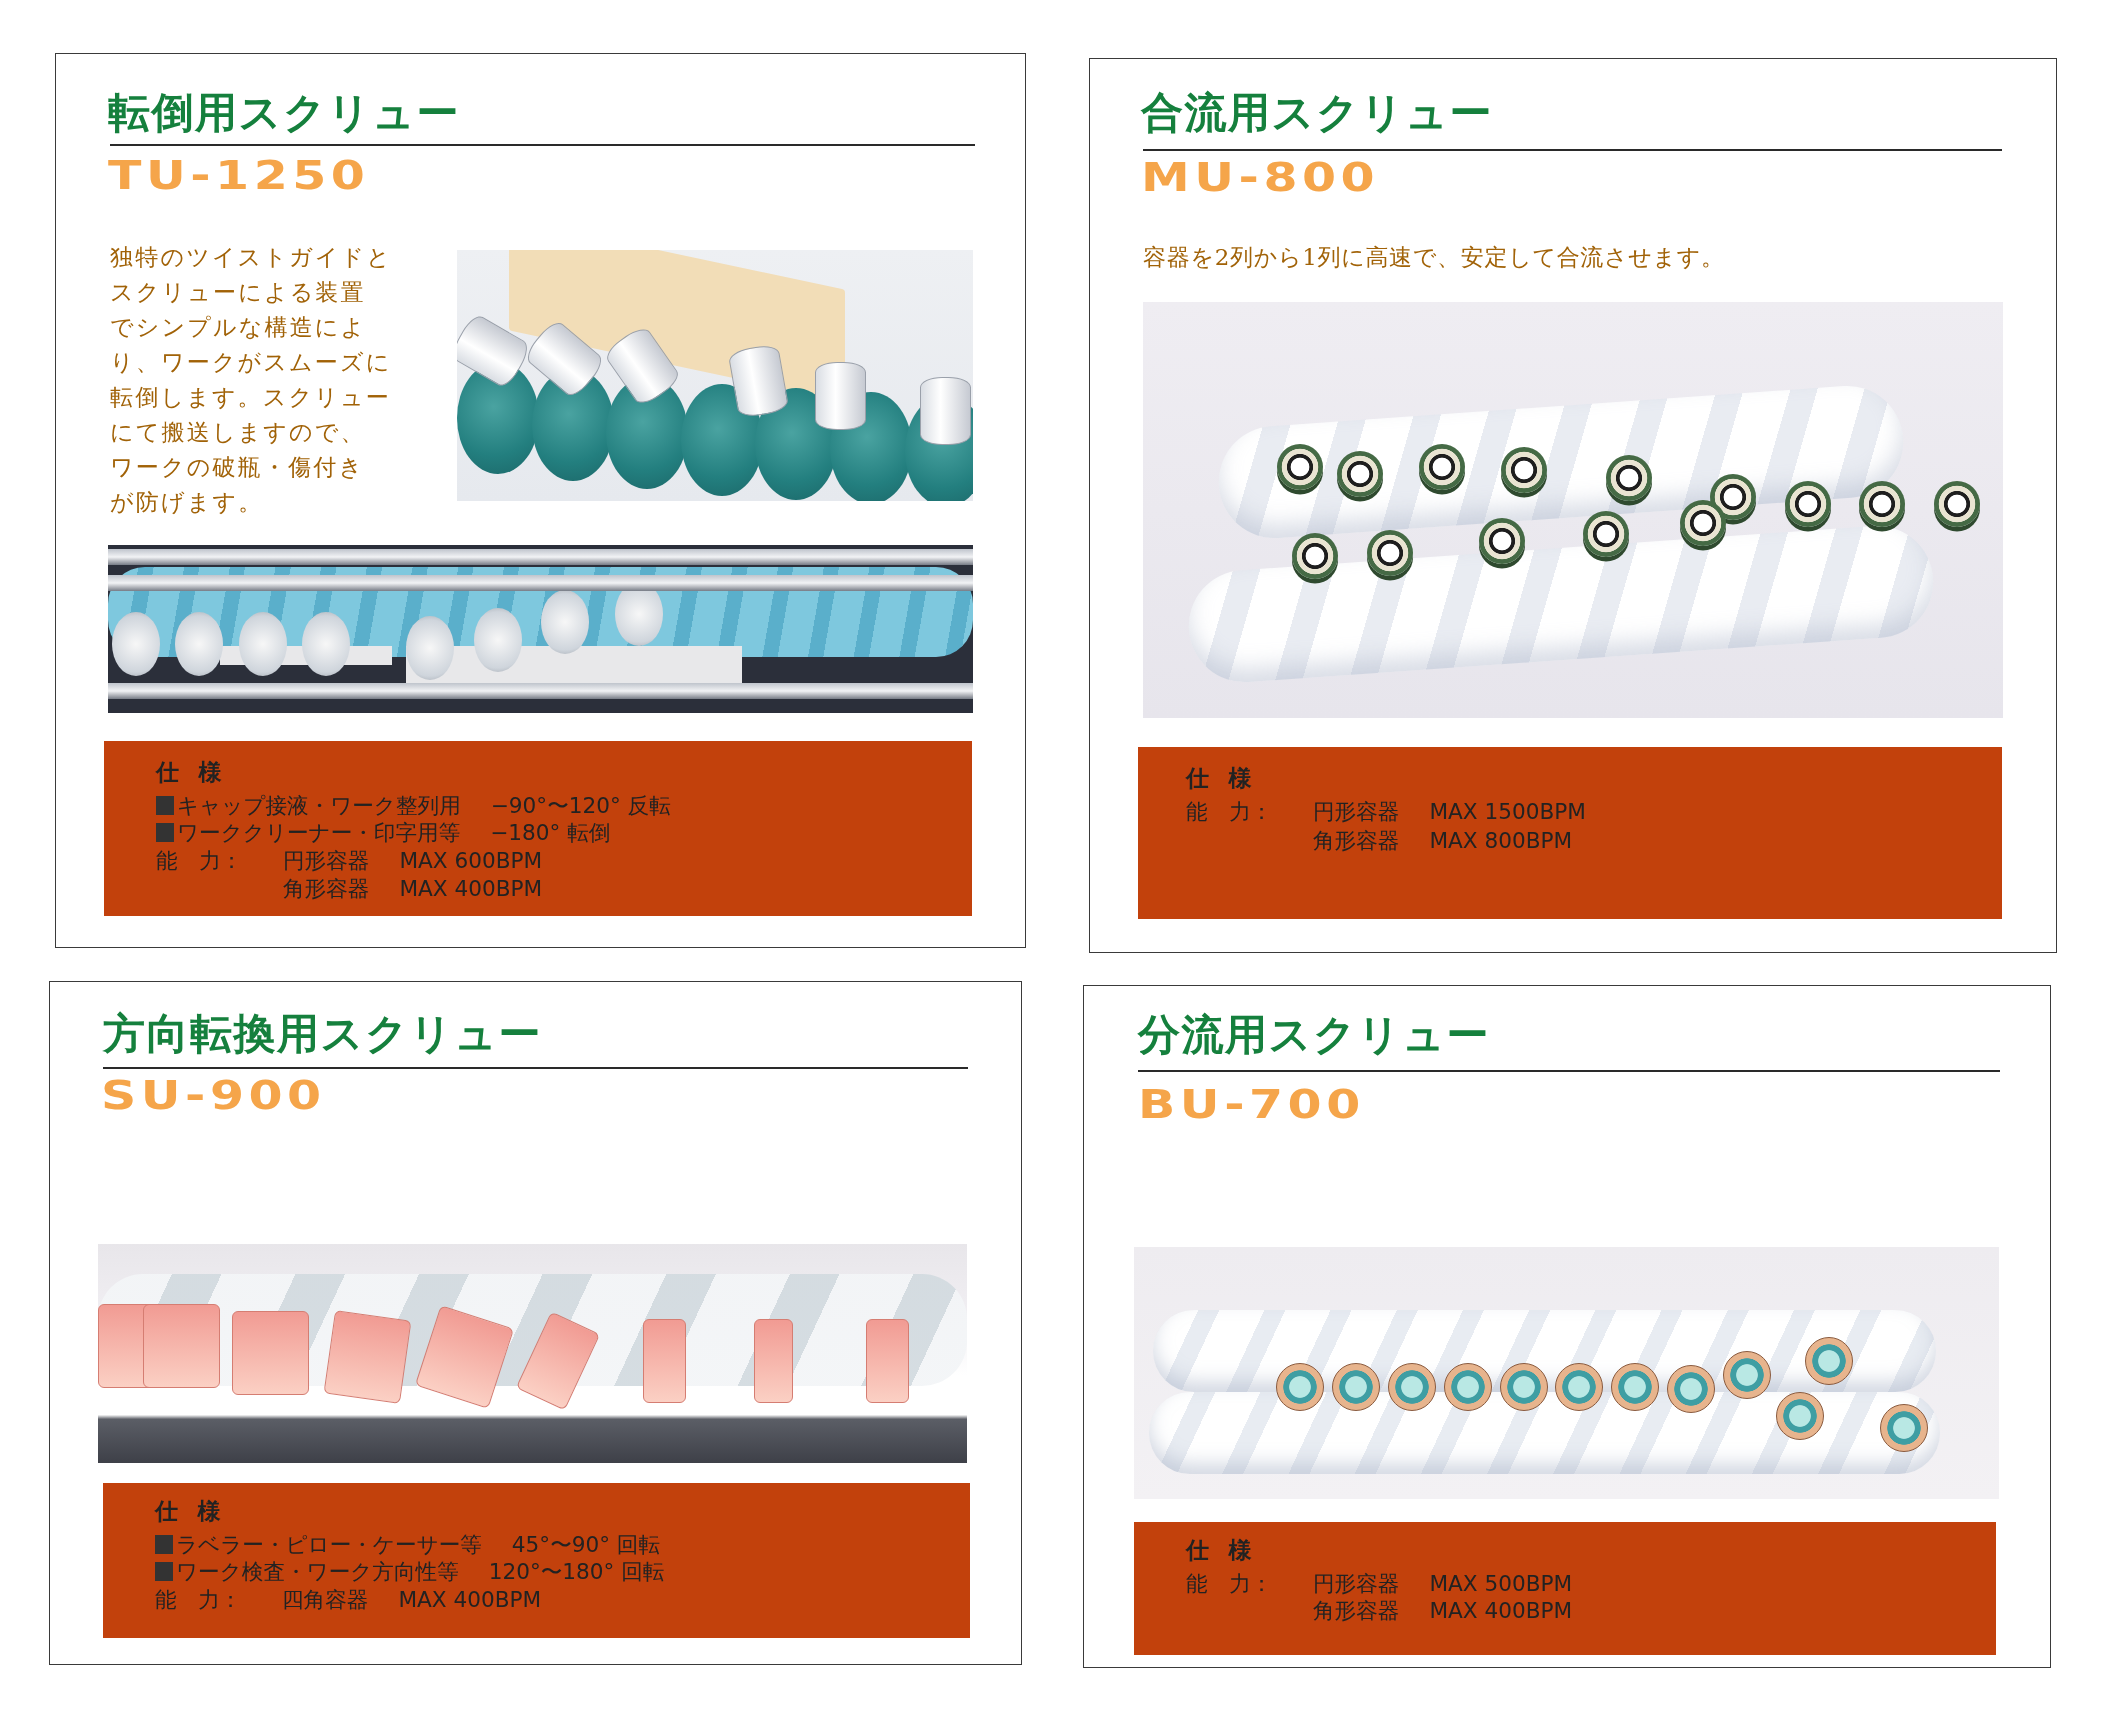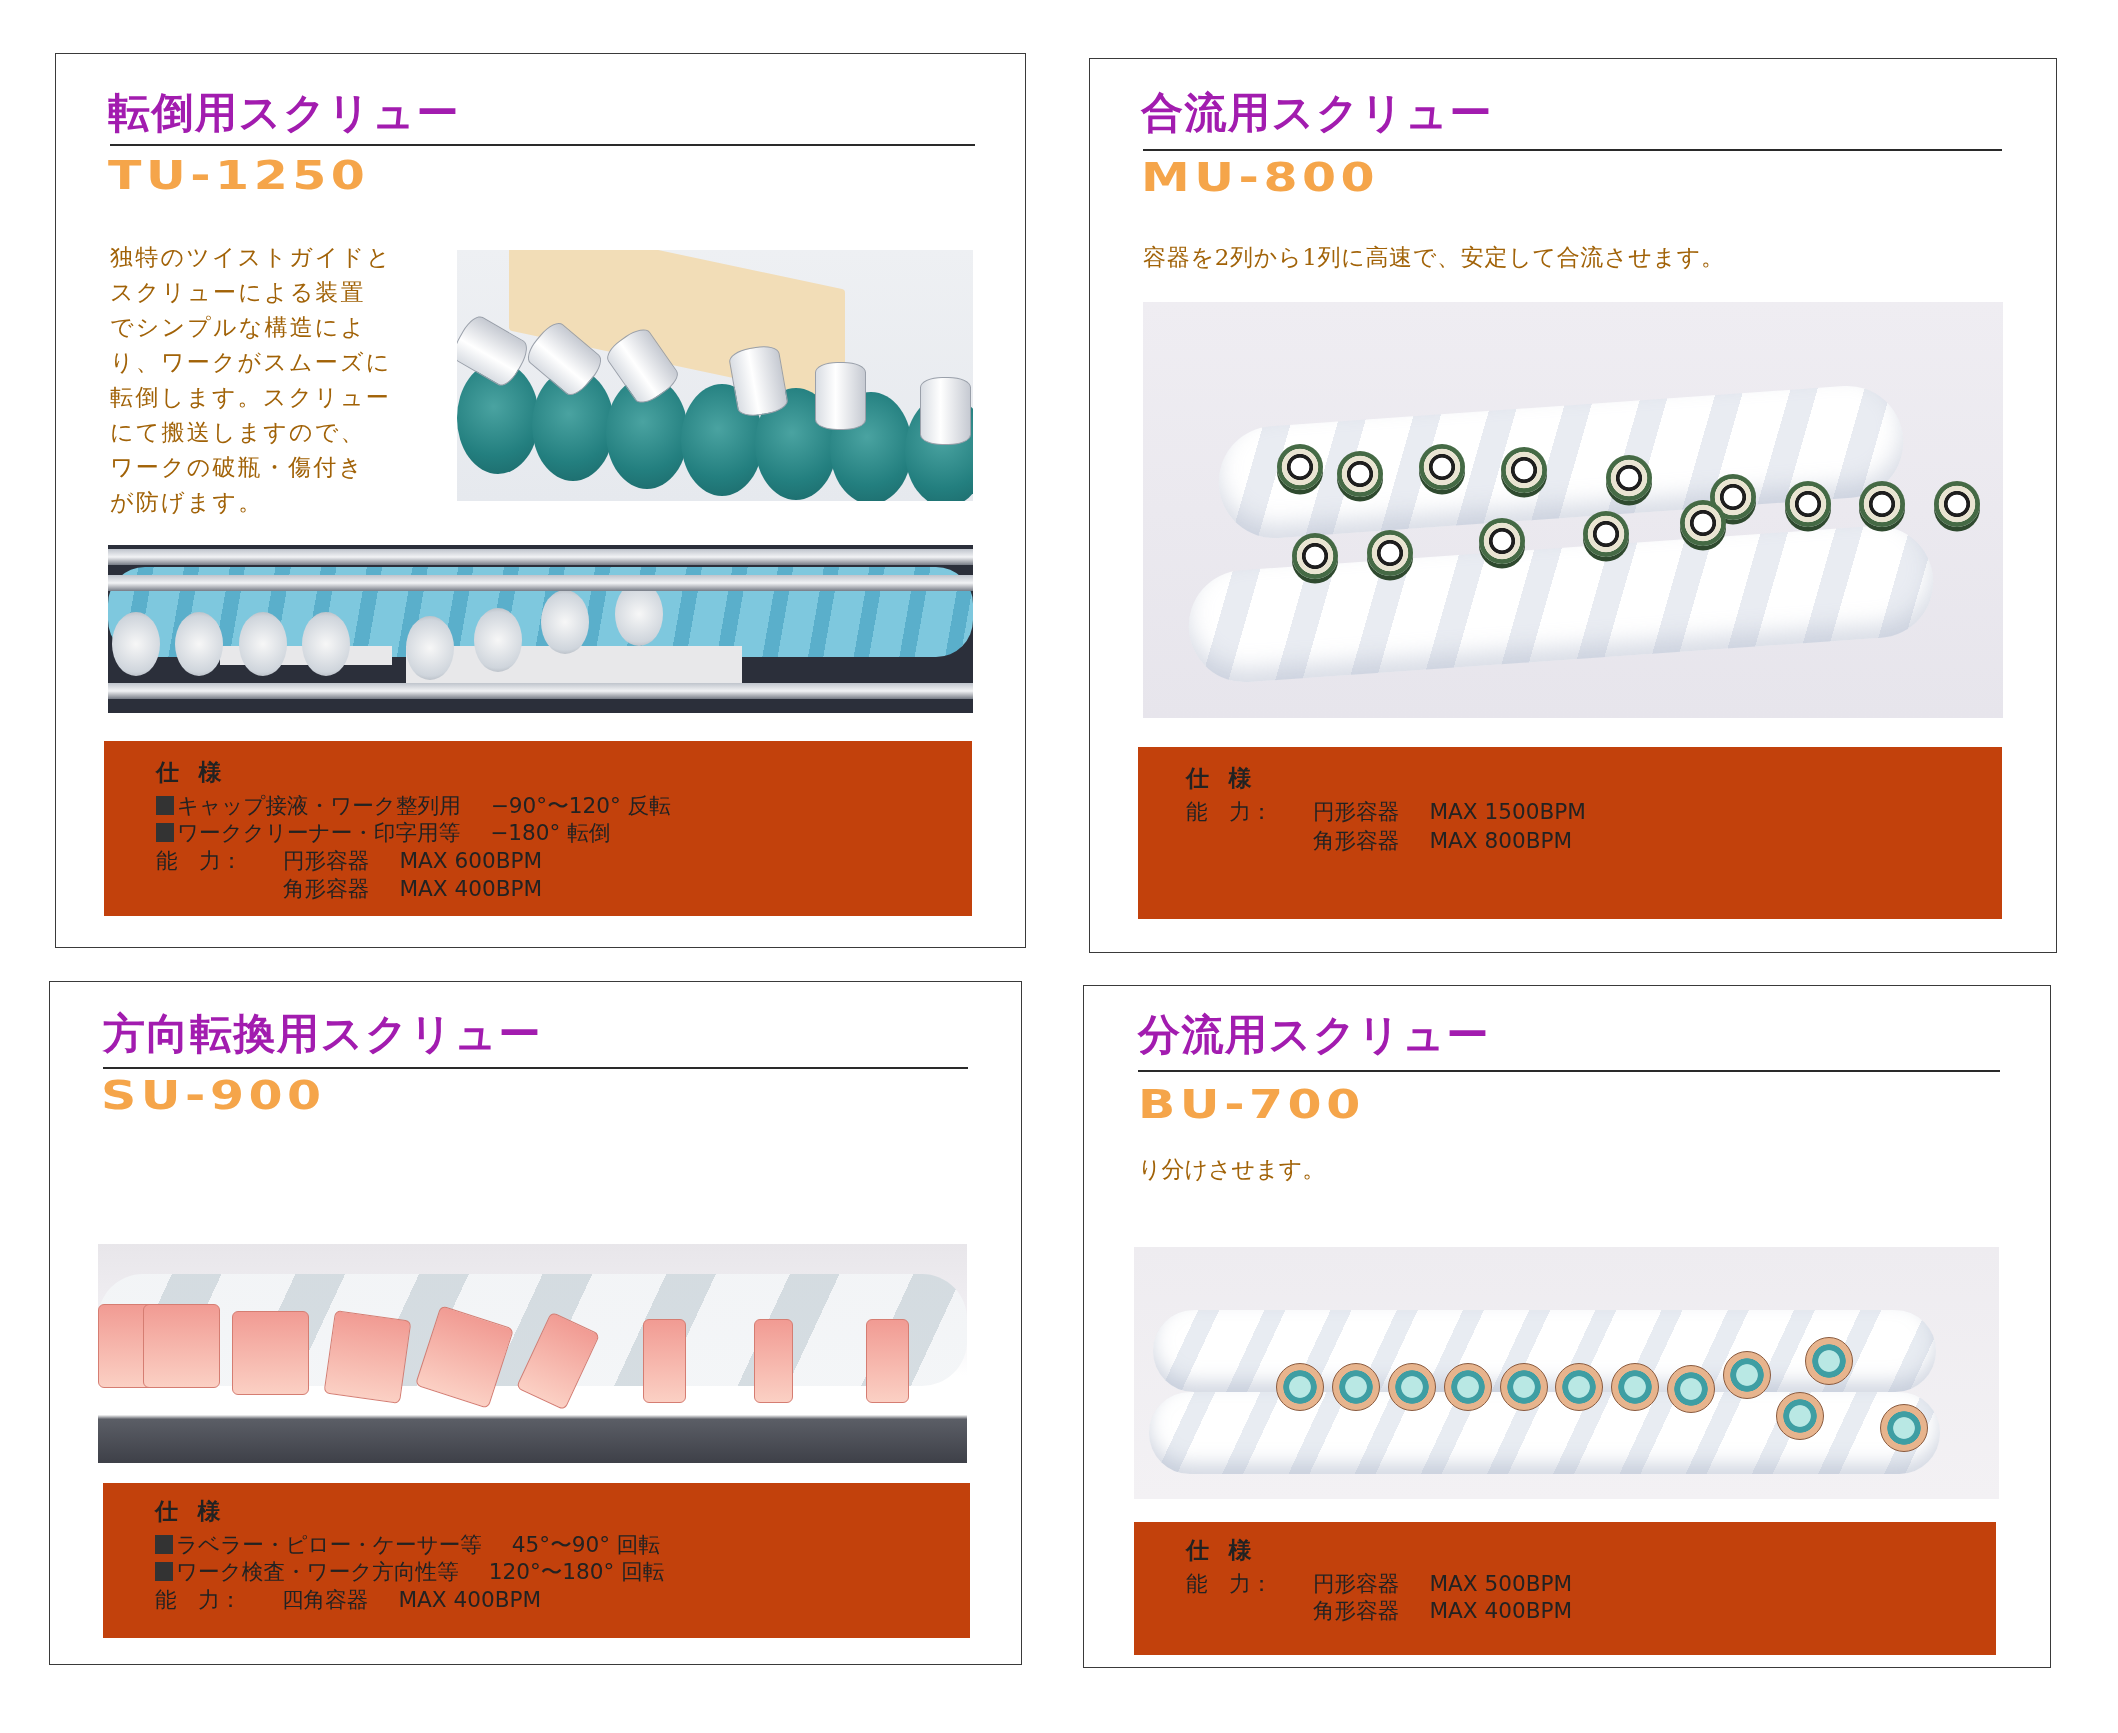--- a/index.html
+++ b/index.html
@@ -1,19 +1,19 @@
 <!DOCTYPE html>
 <html style="font-size:12px"><head>
 <meta charset="utf-8">
 <style>
   html, body { margin:0; padding:0; background:#ffffff; }
   body { width:2119px; height:1734px; position:relative; overflow:hidden;
          font-family:"DejaVu Sans","Liberation Sans",sans-serif; color:#222; }
   .panel { position:absolute; border:1.5px solid #3a3a3a; background:#fff; box-sizing:border-box; }
-  .title { position:absolute; font-size:42px; line-height:45px; color:#a21caf; font-weight:bold;
+  .title { position:absolute; font-size:42px; line-height:45px; color:#15803d; font-weight:bold;
            letter-spacing:1.5px; white-space:nowrap;
            font-family:"DejaVu Sans","Liberation Sans",sans-serif; }
   .rule { position:absolute; height:1.5px; background:#2a2a2a; }
   .model { position:absolute; font-size:49px; line-height:46px; font-weight:bold; color:#f5a54a;
            letter-spacing:4.5px; white-space:nowrap; transform:scaleY(0.78); transform-origin:top left;
            font-family:"DejaVu Sans","Liberation Sans",sans-serif; }
   .body-text { position:absolute; font-family:"DejaVu Serif","Liberation Serif",serif; font-size:23px;
                line-height:35px; color:#a16207; letter-spacing:2.2px; }
   .body-text div { white-space:nowrap; }
   .photo { position:absolute; overflow:hidden; }
@@ -206,21 +206,20 @@
     <span class="cap-label">能　力：</span><span>四角容器</span><span class="tab"></span><span>MAX 400BPM</span>
   </div>
 </div>
 
 <div class="panel" style="left:1083px;top:985px;width:968px;height:683px;"></div>
 <div class="title" style="left:1138px;top:1012px;">分流用スクリュー</div>
 <div class="rule" style="left:1138px;top:1070px;width:862px;"></div>
 <div class="model" style="left:1138px;top:1088px;">BU-700</div>
 
 <div class="body-text" style="left:1138px;top:1150px;letter-spacing:0px;line-height:39px;">
-  <div>り分けさせます。</div>
 </div>
 
 <div class="photo p4a" style="left:1134px;top:1247px;width:865px;height:252px;">
   <div class="bar" style="left:18.6px;top:63px;width:783px;"></div>
   <div class="bar" style="left:15px;top:145px;width:791px;"></div>
   <div class="cap" style="left:142px;top:116px;"></div>
   <div class="cap" style="left:198px;top:116px;"></div>
   <div class="cap" style="left:254px;top:116px;"></div>
   <div class="cap" style="left:310px;top:116px;"></div>
   <div class="cap" style="left:366px;top:116px;"></div>

